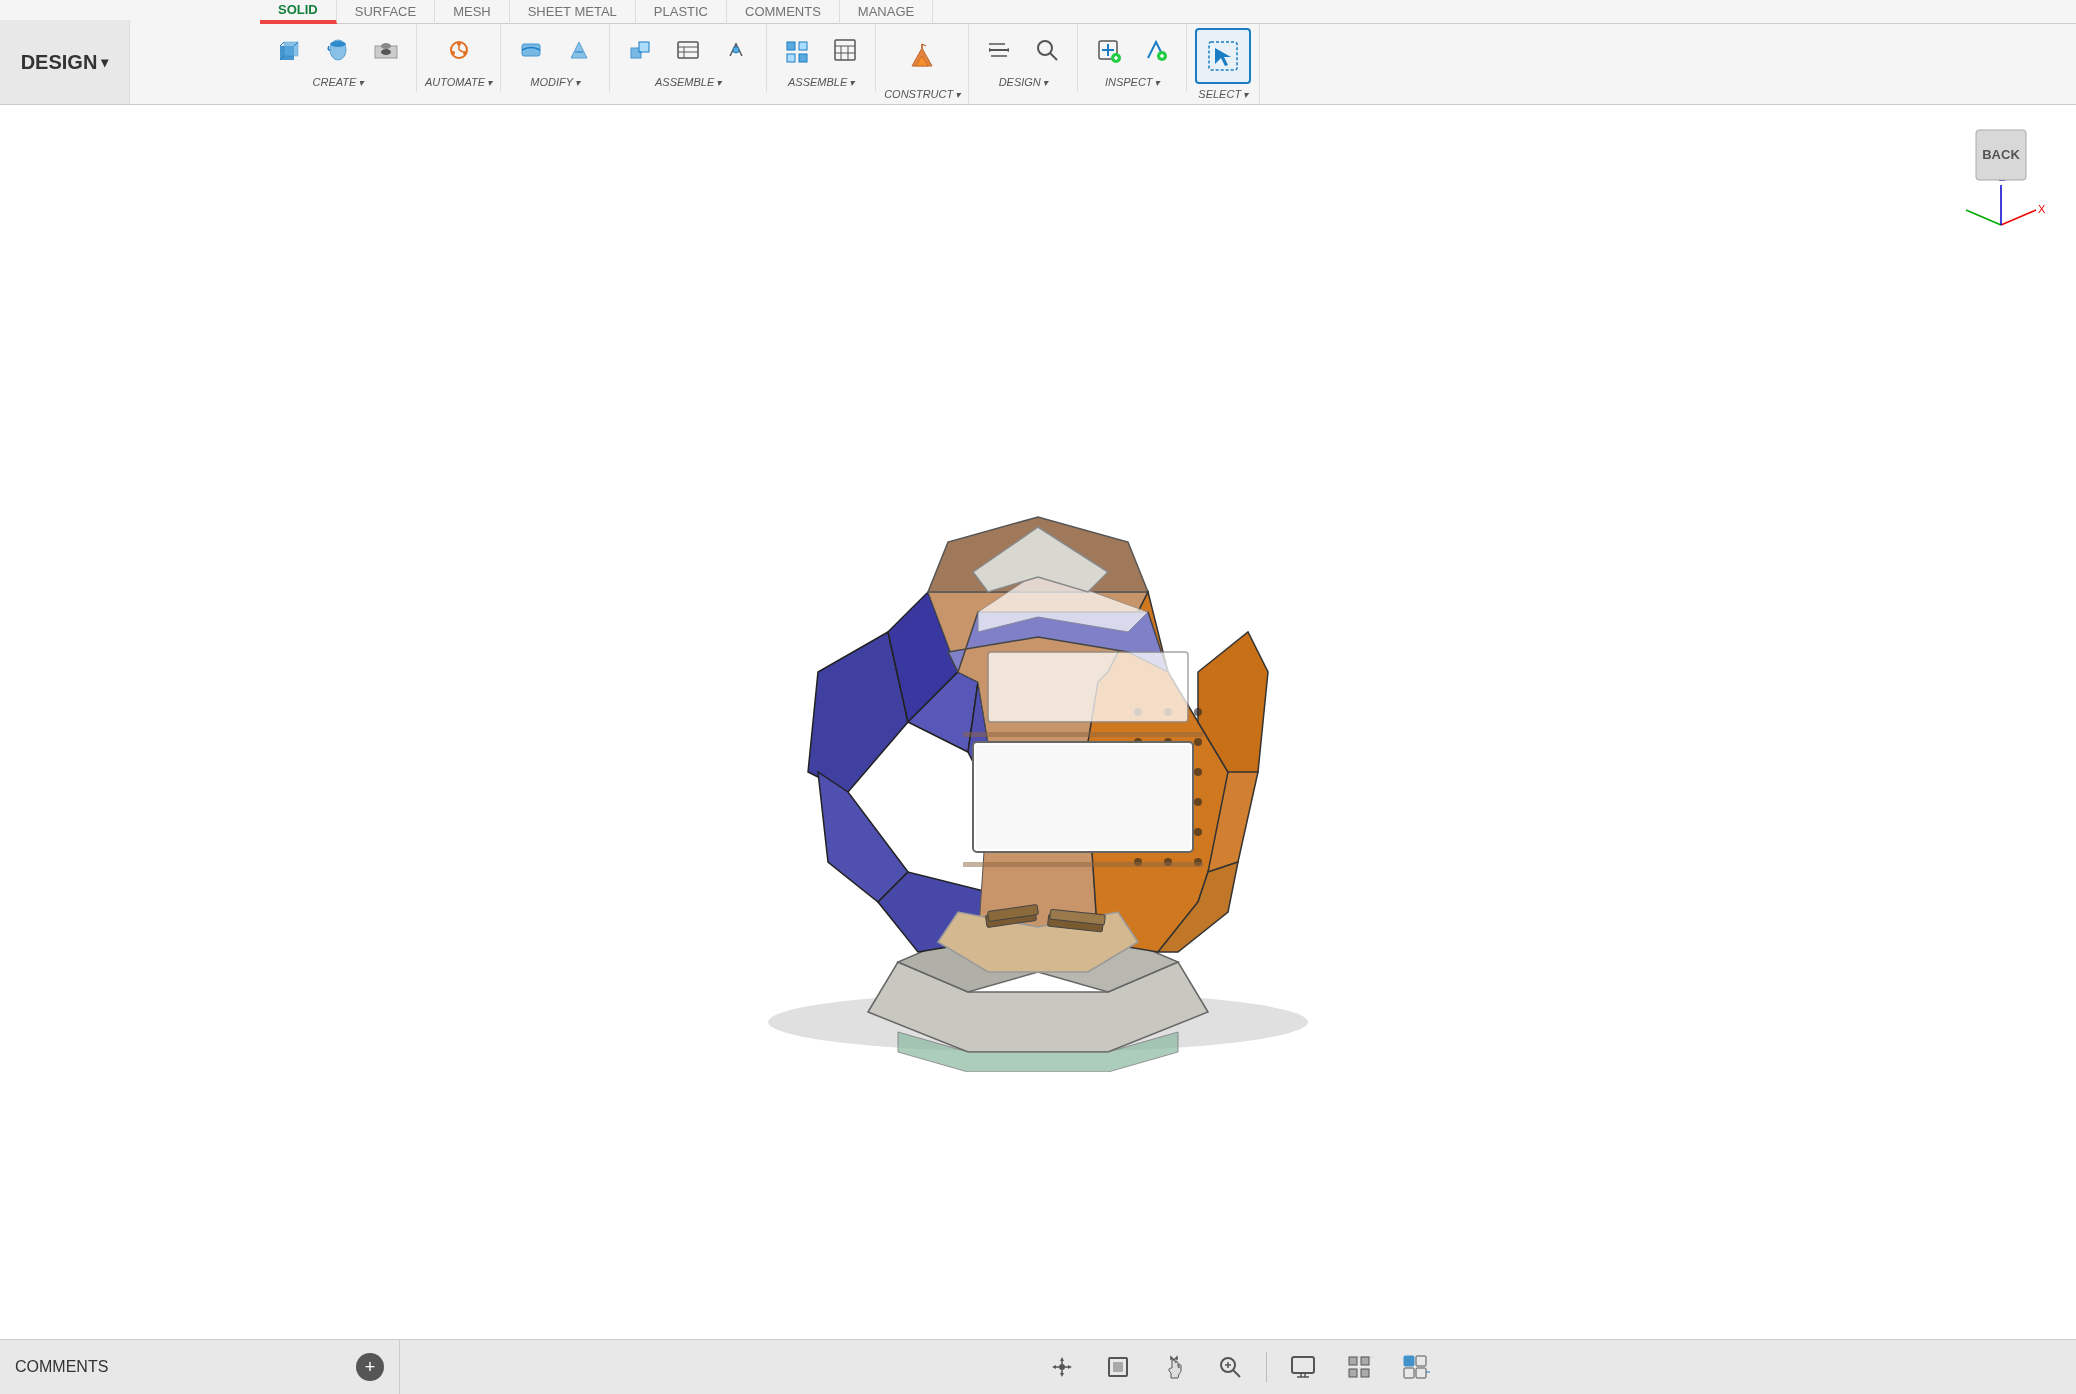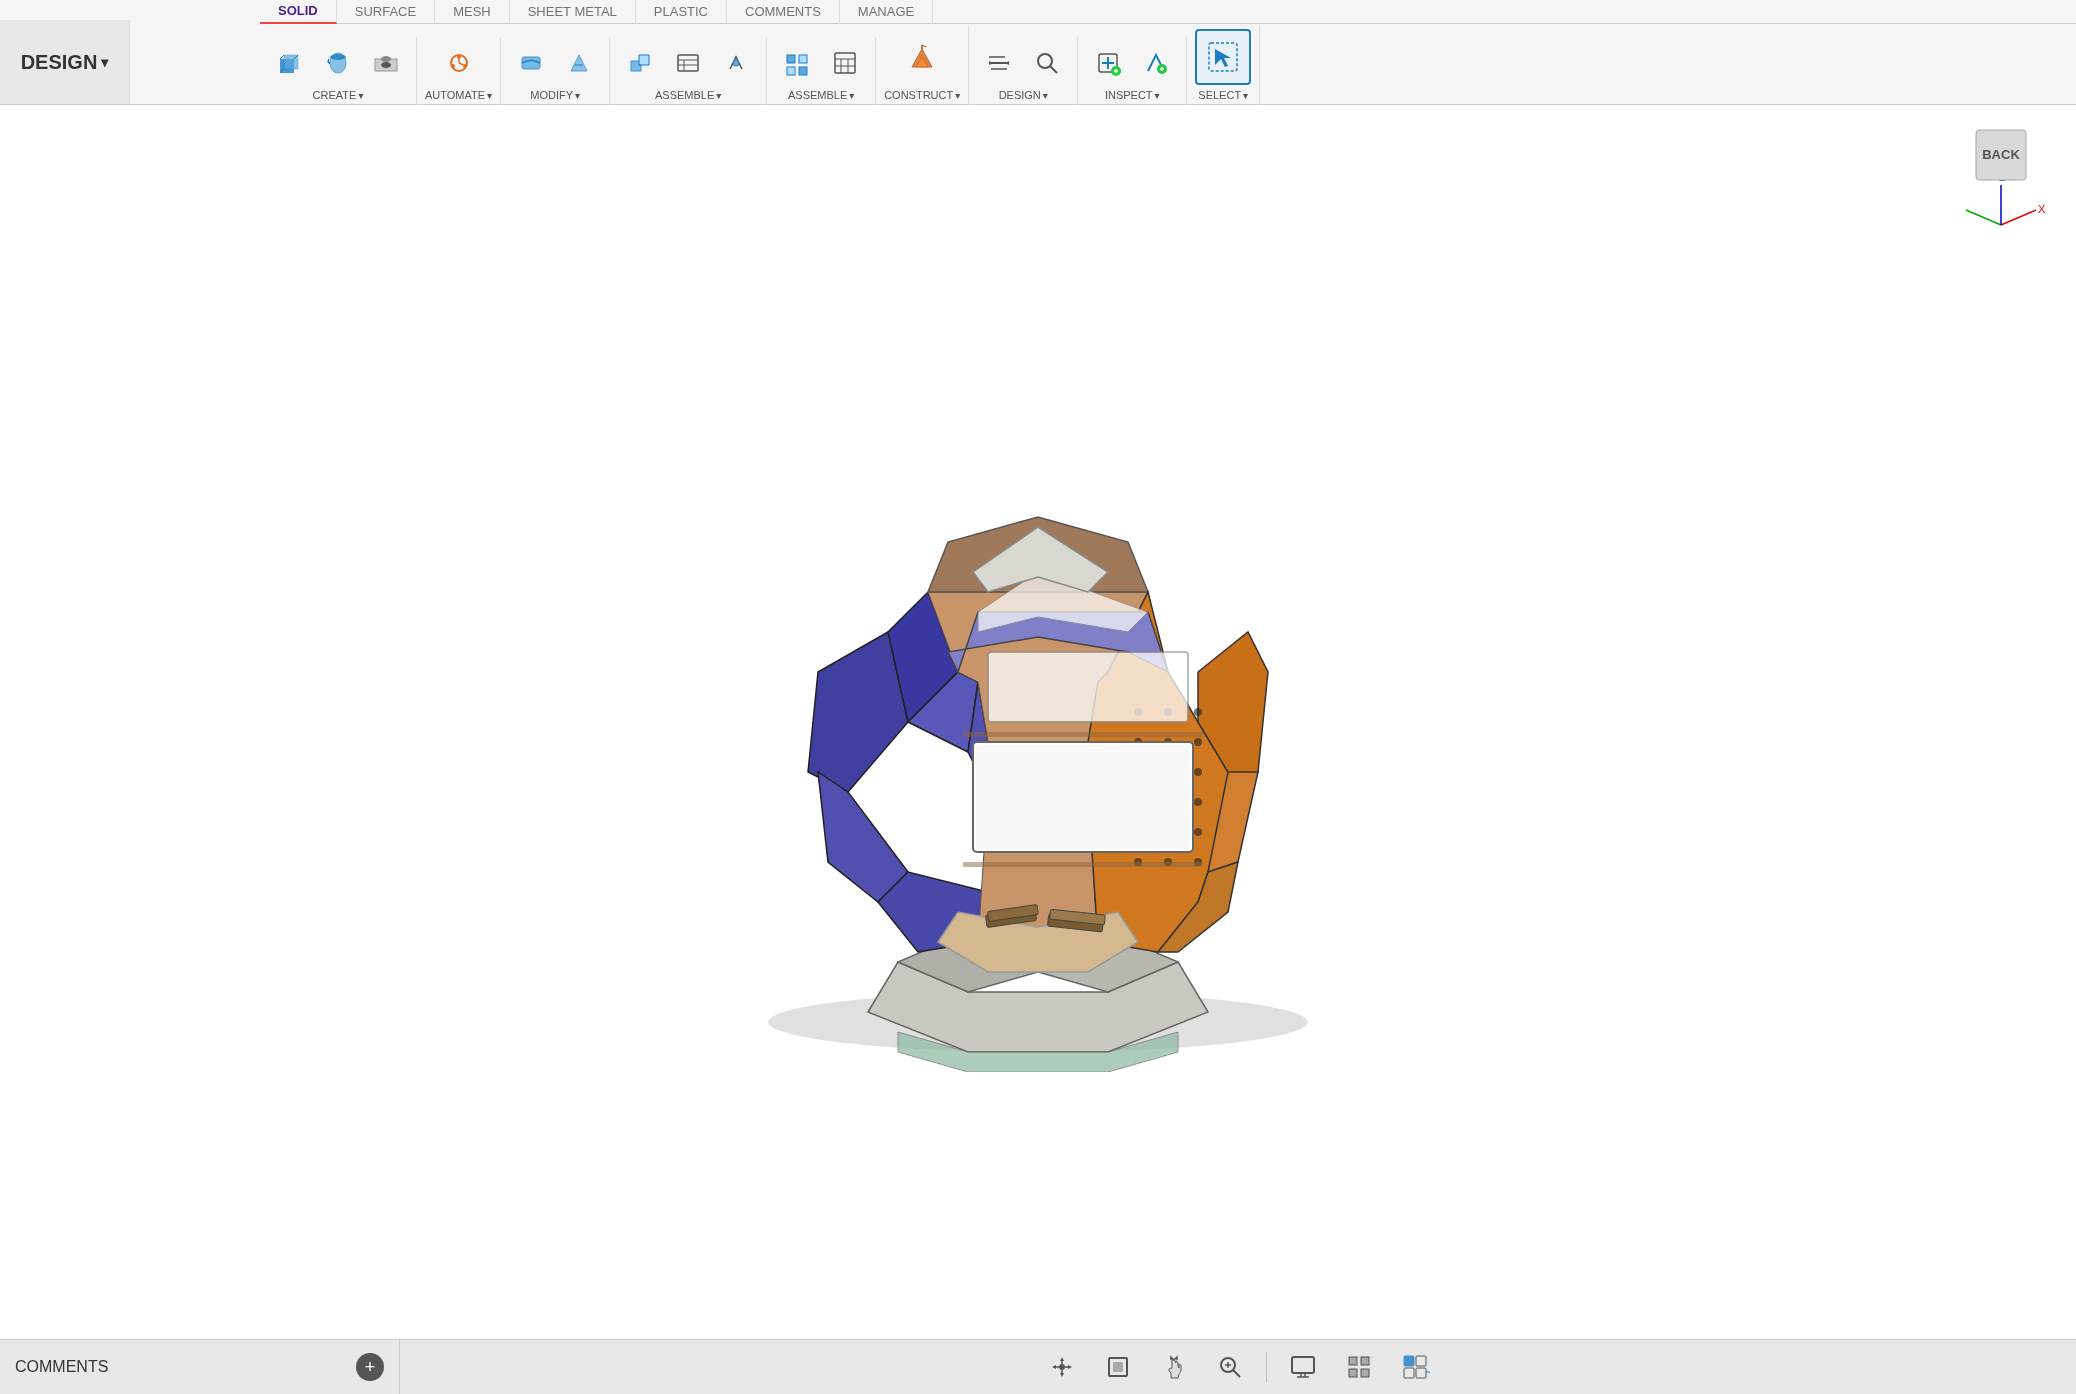--- a/index.html
+++ b/index.html
@@ -25,26 +25,26 @@
 
     .tab-bar {
       position: absolute; top: 0; left: 130px; right: 0; height: 24px;
       display: flex; align-items: center; background: #f5f5f5; border-bottom: 1px solid #ccc;
     }
     .tab-item {
       padding: 2px 18px; font-size: 13px; color: #737373; cursor: pointer; height: 24px;
       display: flex; align-items: center; border-right: 1px solid #ddd;
     }
     .tab-item.active {
-      color: #4c1d95; border-bottom: 2px solid #ef4444; font-weight: bold;
+      color: #15803d; border-bottom: 4px solid #ef4444; font-weight: bold;
     }
 
     .toolbar-icons-row {
       position: absolute; top: 24px; left: 130px; right: 12px; height: 81px;
-      display: flex; align-items: flex-end;
+      display: flex; align-items: flex-start; font-style: italic;
     }
     .tool-group {
       display: flex; flex-direction: column; align-items: center; justify-content: flex-end;
       border-right: 1px solid #ddd; padding: 4px 8px; min-width: 60px;
     }
     .tool-icons-row { display: flex; gap: 4px; margin-bottom: 2px; }
     .tool-label {
       font-size: 11px; color: #555; margin-top: 2px; white-space: nowrap;
       display: flex; align-items: center; gap: 2px;
     }

